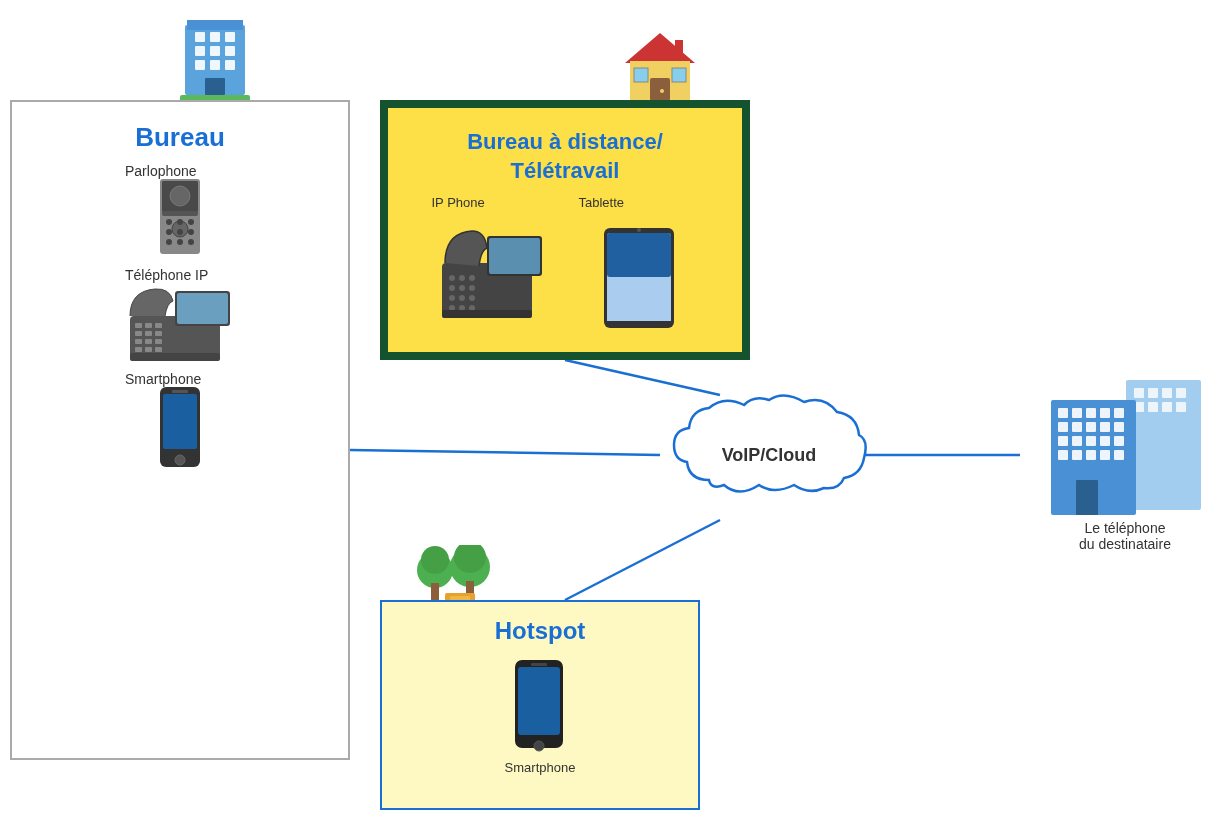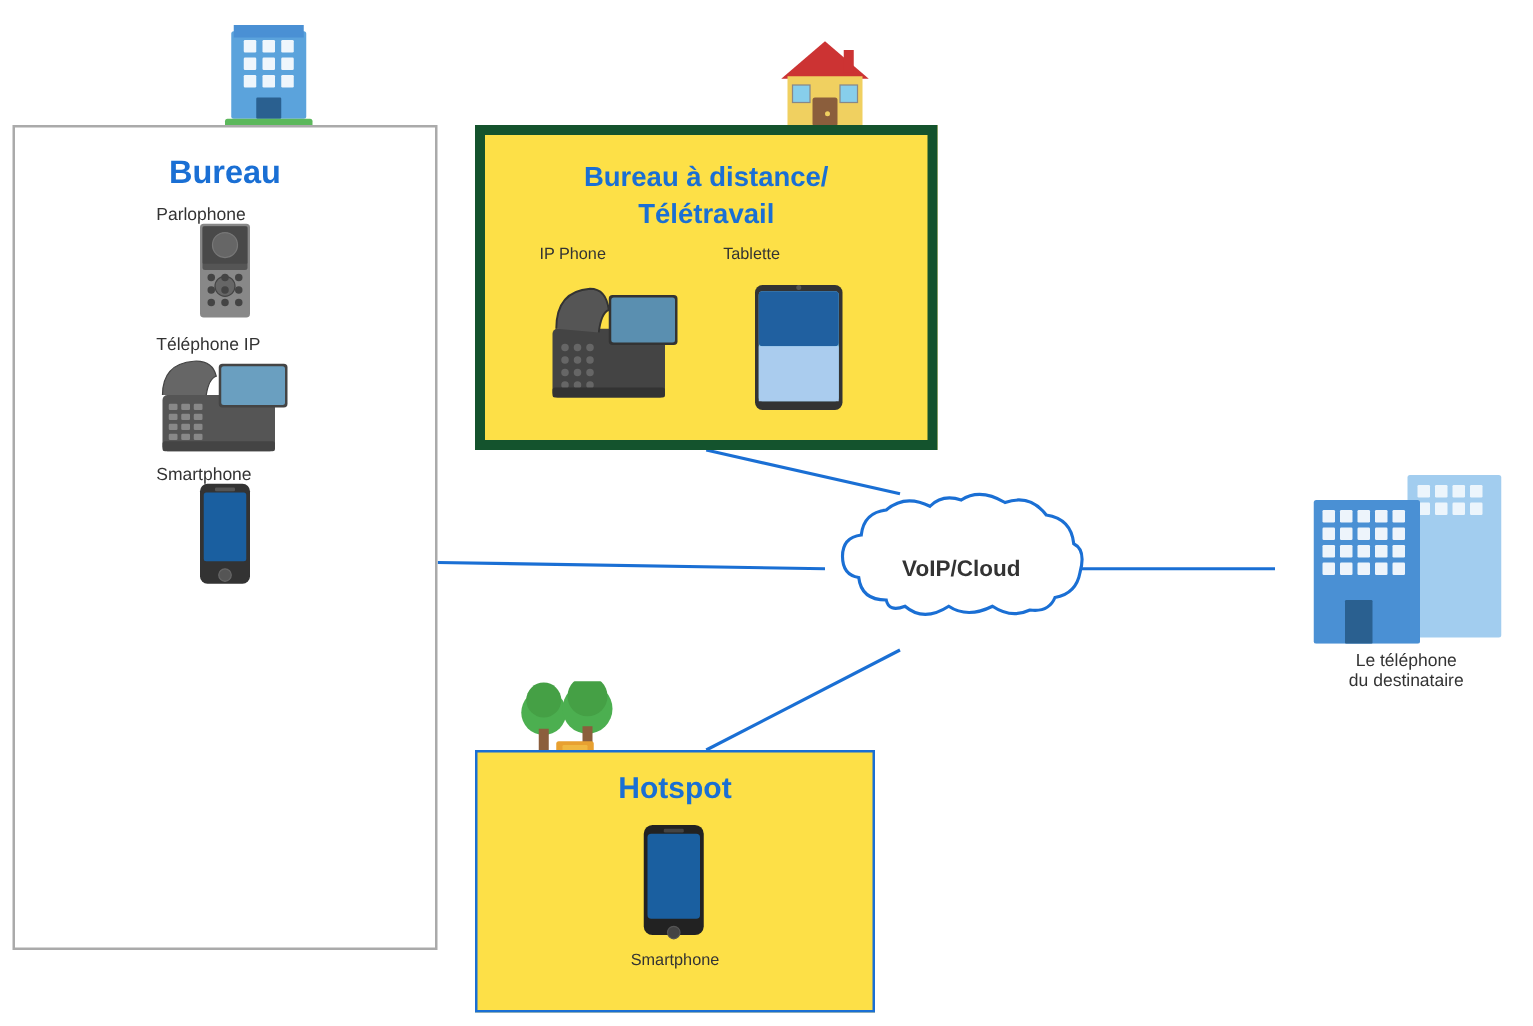--- a/index.html
+++ b/index.html
@@ -111,21 +111,21 @@
     }
 
     
     .hotspot-panel {
       position: absolute;
       left: 380px;
       top: 600px;
       width: 320px;
       height: 210px;
       border: 2px solid #1a6fd4;
-      background: #fde047;
+      background: #fef9c3;
     }
     .hotspot-title {
       color: #1a6fd4;
       font-size: 24px;
       font-weight: bold;
       text-align: center;
       margin-top: 15px;
     }
     .hotspot-items {
       display: flex;

